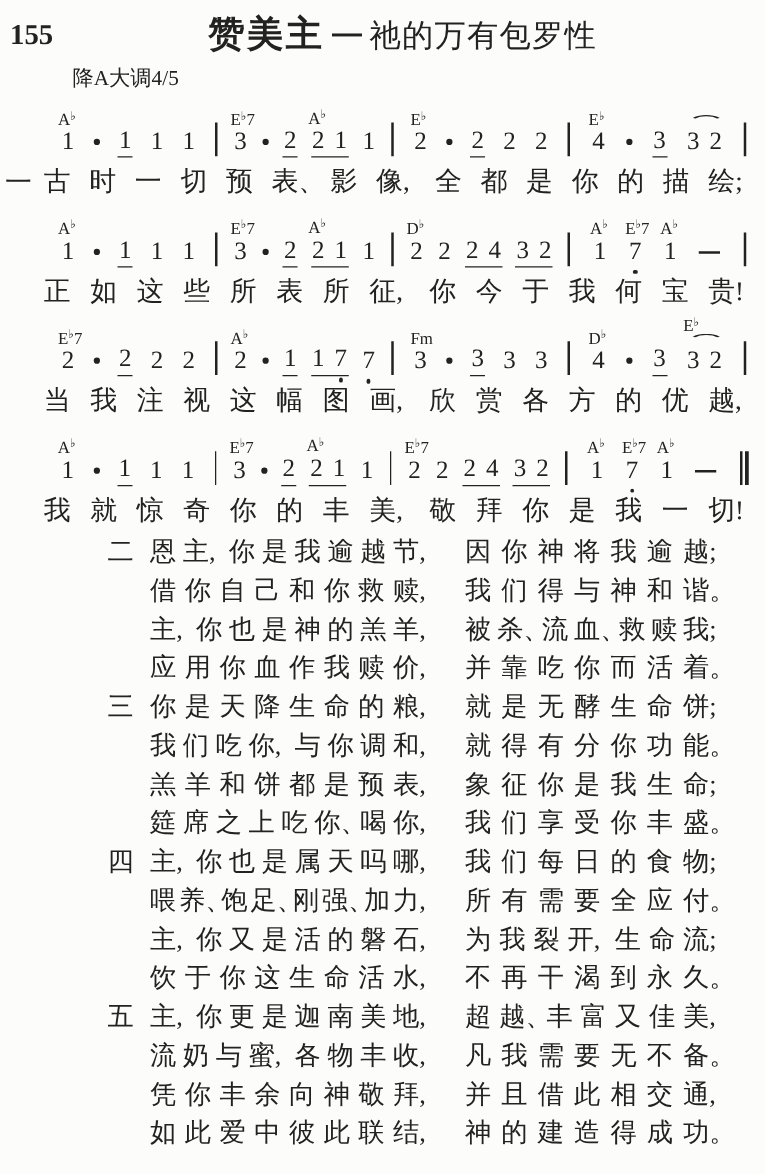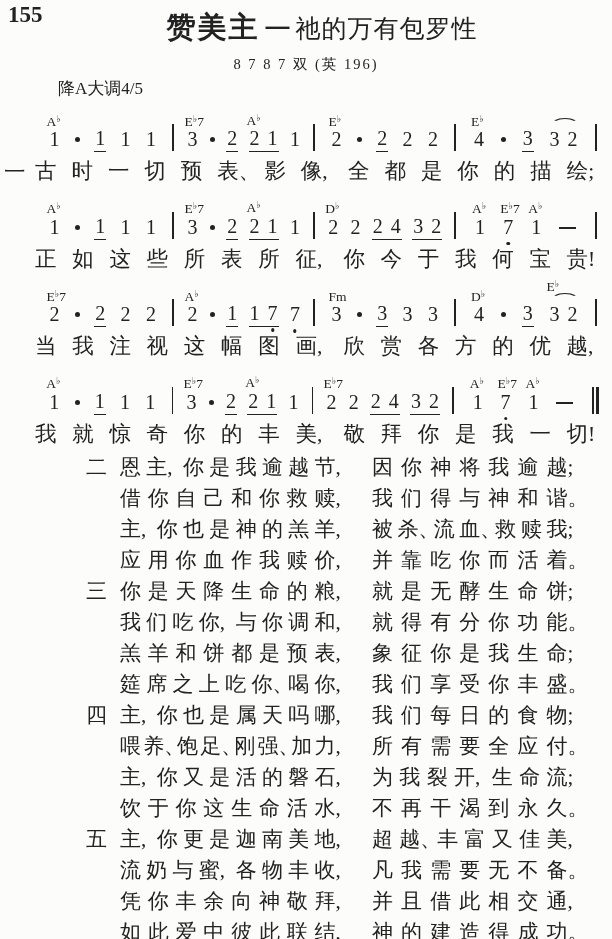--- a/index.html
+++ b/index.html
@@ -5,21 +5,21 @@
   html,body{margin:0;padding:0;}
   body{
     width:612px;height:939px;overflow:hidden;
     background:#fcfcfa;color:#222;
     font-family:"Liberation Serif",serif;
     position:relative;
   }
   .page{width:612px;height:939px;position:relative;}
 
   
-  .hymn-number{position:absolute;left:8px;top:2px;font-size:23px;font-weight:bold;}
+  .hymn-number{position:absolute;left:8px;top:15px;font-size:23px;font-weight:bold;}
   .title-row{text-align:center;padding-top:8px;font-family:"Liberation Sans",sans-serif;white-space:nowrap;padding-left:32px;}
   .title-main{font-size:29px;font-weight:bold;letter-spacing:2px;}
   .title-dash{font-size:24px;font-weight:bold;margin:0 6px;position:relative;top:-3px;}
   .title-sub{font-size:25px;font-weight:500;letter-spacing:1px;}
   .meter{text-align:center;font-size:14.5px;letter-spacing:2px;margin-top:7px;}
   .key-row{display:flex;align-items:baseline;
     margin:3px 36px 0 58px;font-size:17px;}
 
   
   .music{margin:6px 13px 0 35px;}
@@ -62,21 +62,20 @@
 </head>
 <body>
 
 <div class="page">
   <div class="hymn-number">155</div>
 
   <div class="title-row">
     <span class="title-main">赞美主</span><span class="title-dash">—</span><span class="title-sub">祂的万有包罗性</span>
   </div>
 
-  <div class="meter">8 7 8 7 双 (英 196)</div>
 
   <div class="key-row">
     <span>降A大调</span>
     <span>4/5</span>
   </div>
 
   <div class="music" id="music">
       <div class="system">
         <div class="music-row">
           <div class="measure">

